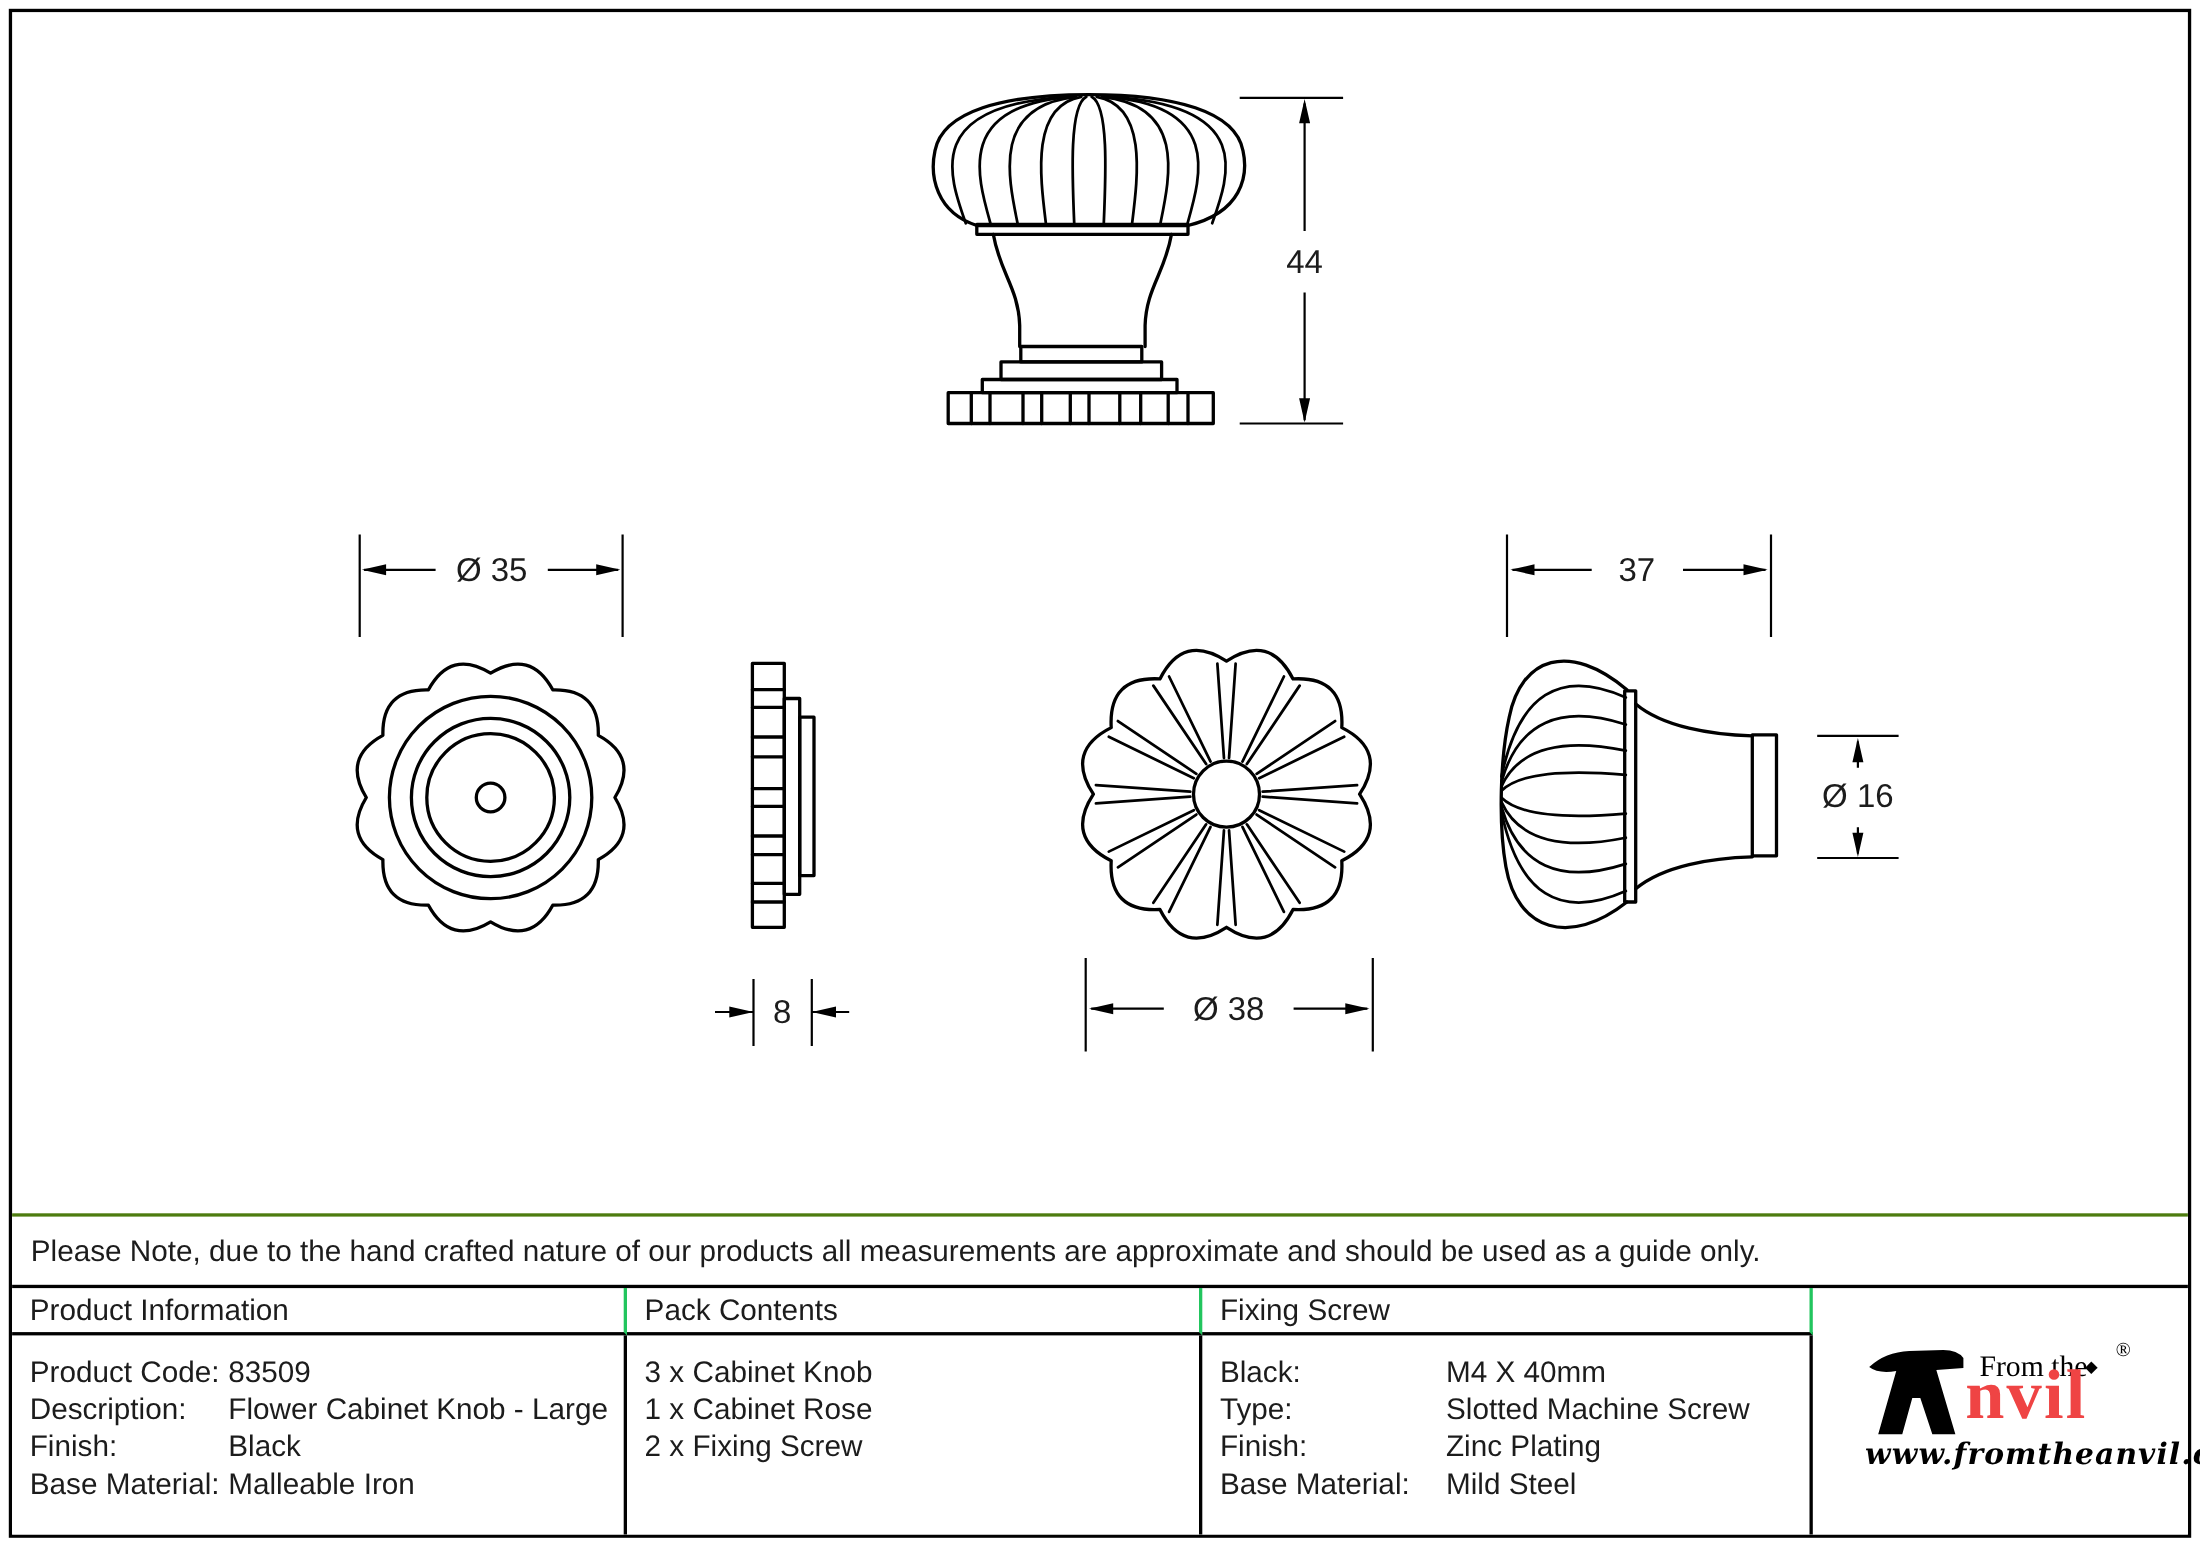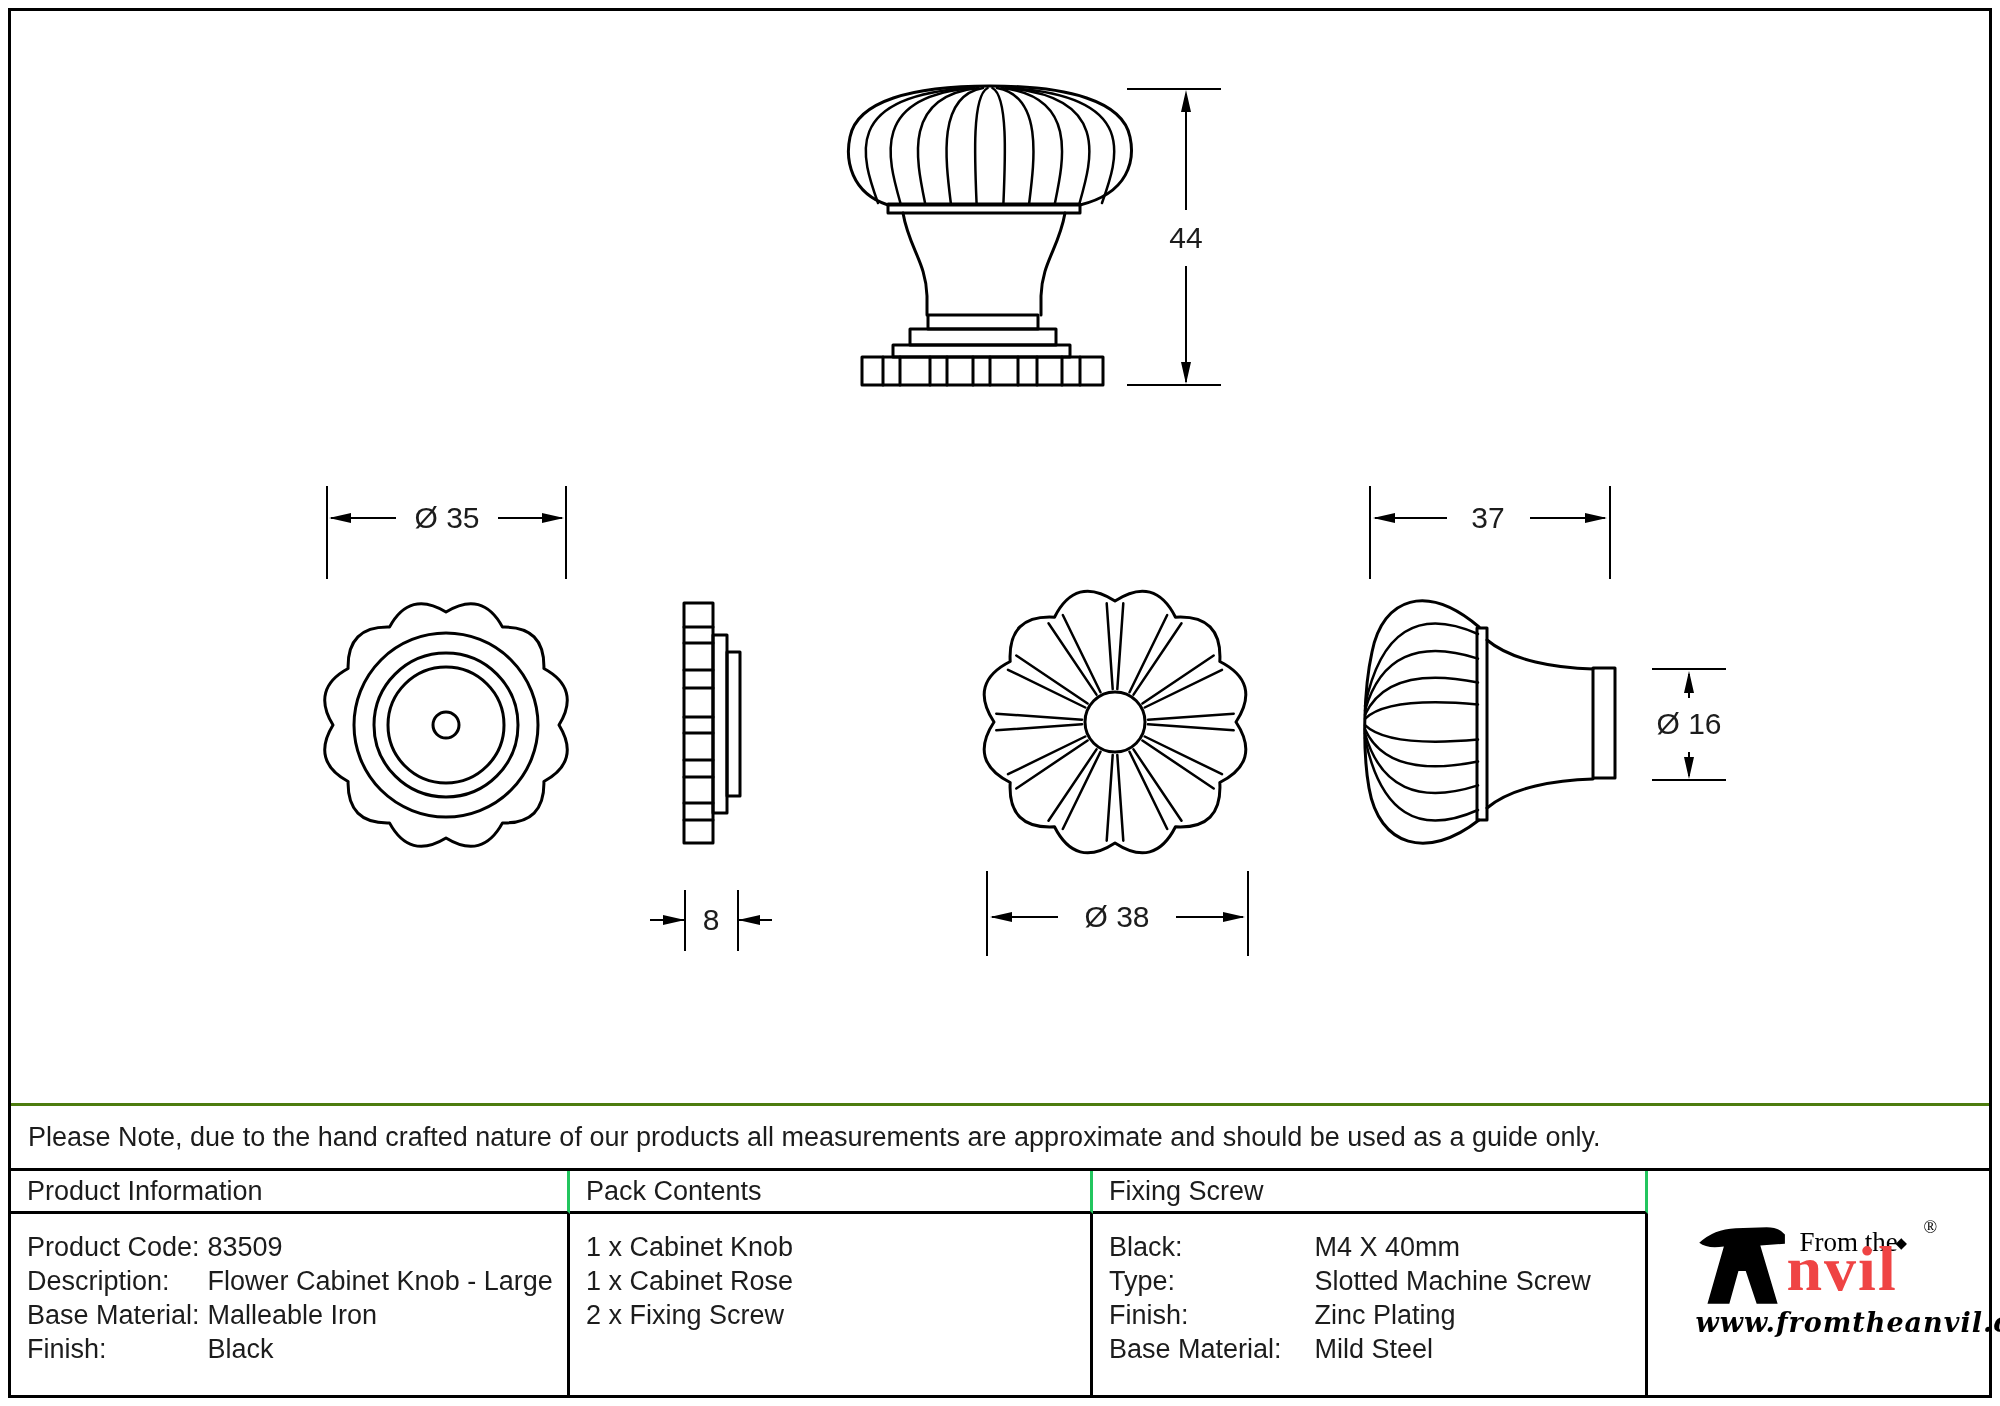--- a/index.html
+++ b/index.html
@@ -190,31 +190,31 @@
     <div class="bcell c1">
       <div class="row">
         <span class="lbl">Product Code:</span>
         <span>83509</span>
       </div>
       <div class="row">
         <span class="lbl">Description:</span>
         <span>Flower Cabinet Knob - Large</span>
       </div>
       <div class="row">
+        <span class="lbl">Finish:</span>
+        <span>Black</span>
+      </div>
+      <div class="row">
         <span class="lbl">Base Material:</span>
         <span>Malleable Iron</span>
       </div>
-      <div class="row">
-        <span class="lbl">Finish:</span>
-        <span>Black</span>
-      </div>
     </div>
 
     <div class="bcell">
-      <div class="row">1 x Cabinet Knob</div>
+      <div class="row">3 x Cabinet Knob</div>
       <div class="row">1 x Cabinet Rose</div>
       <div class="row">2 x Fixing Screw</div>
     </div>
 
     <div class="bcell c3">
       <div class="row">
         <span class="lbl">Black:</span>
         <span>M4 X 40mm</span>
       </div>
       <div class="row">

